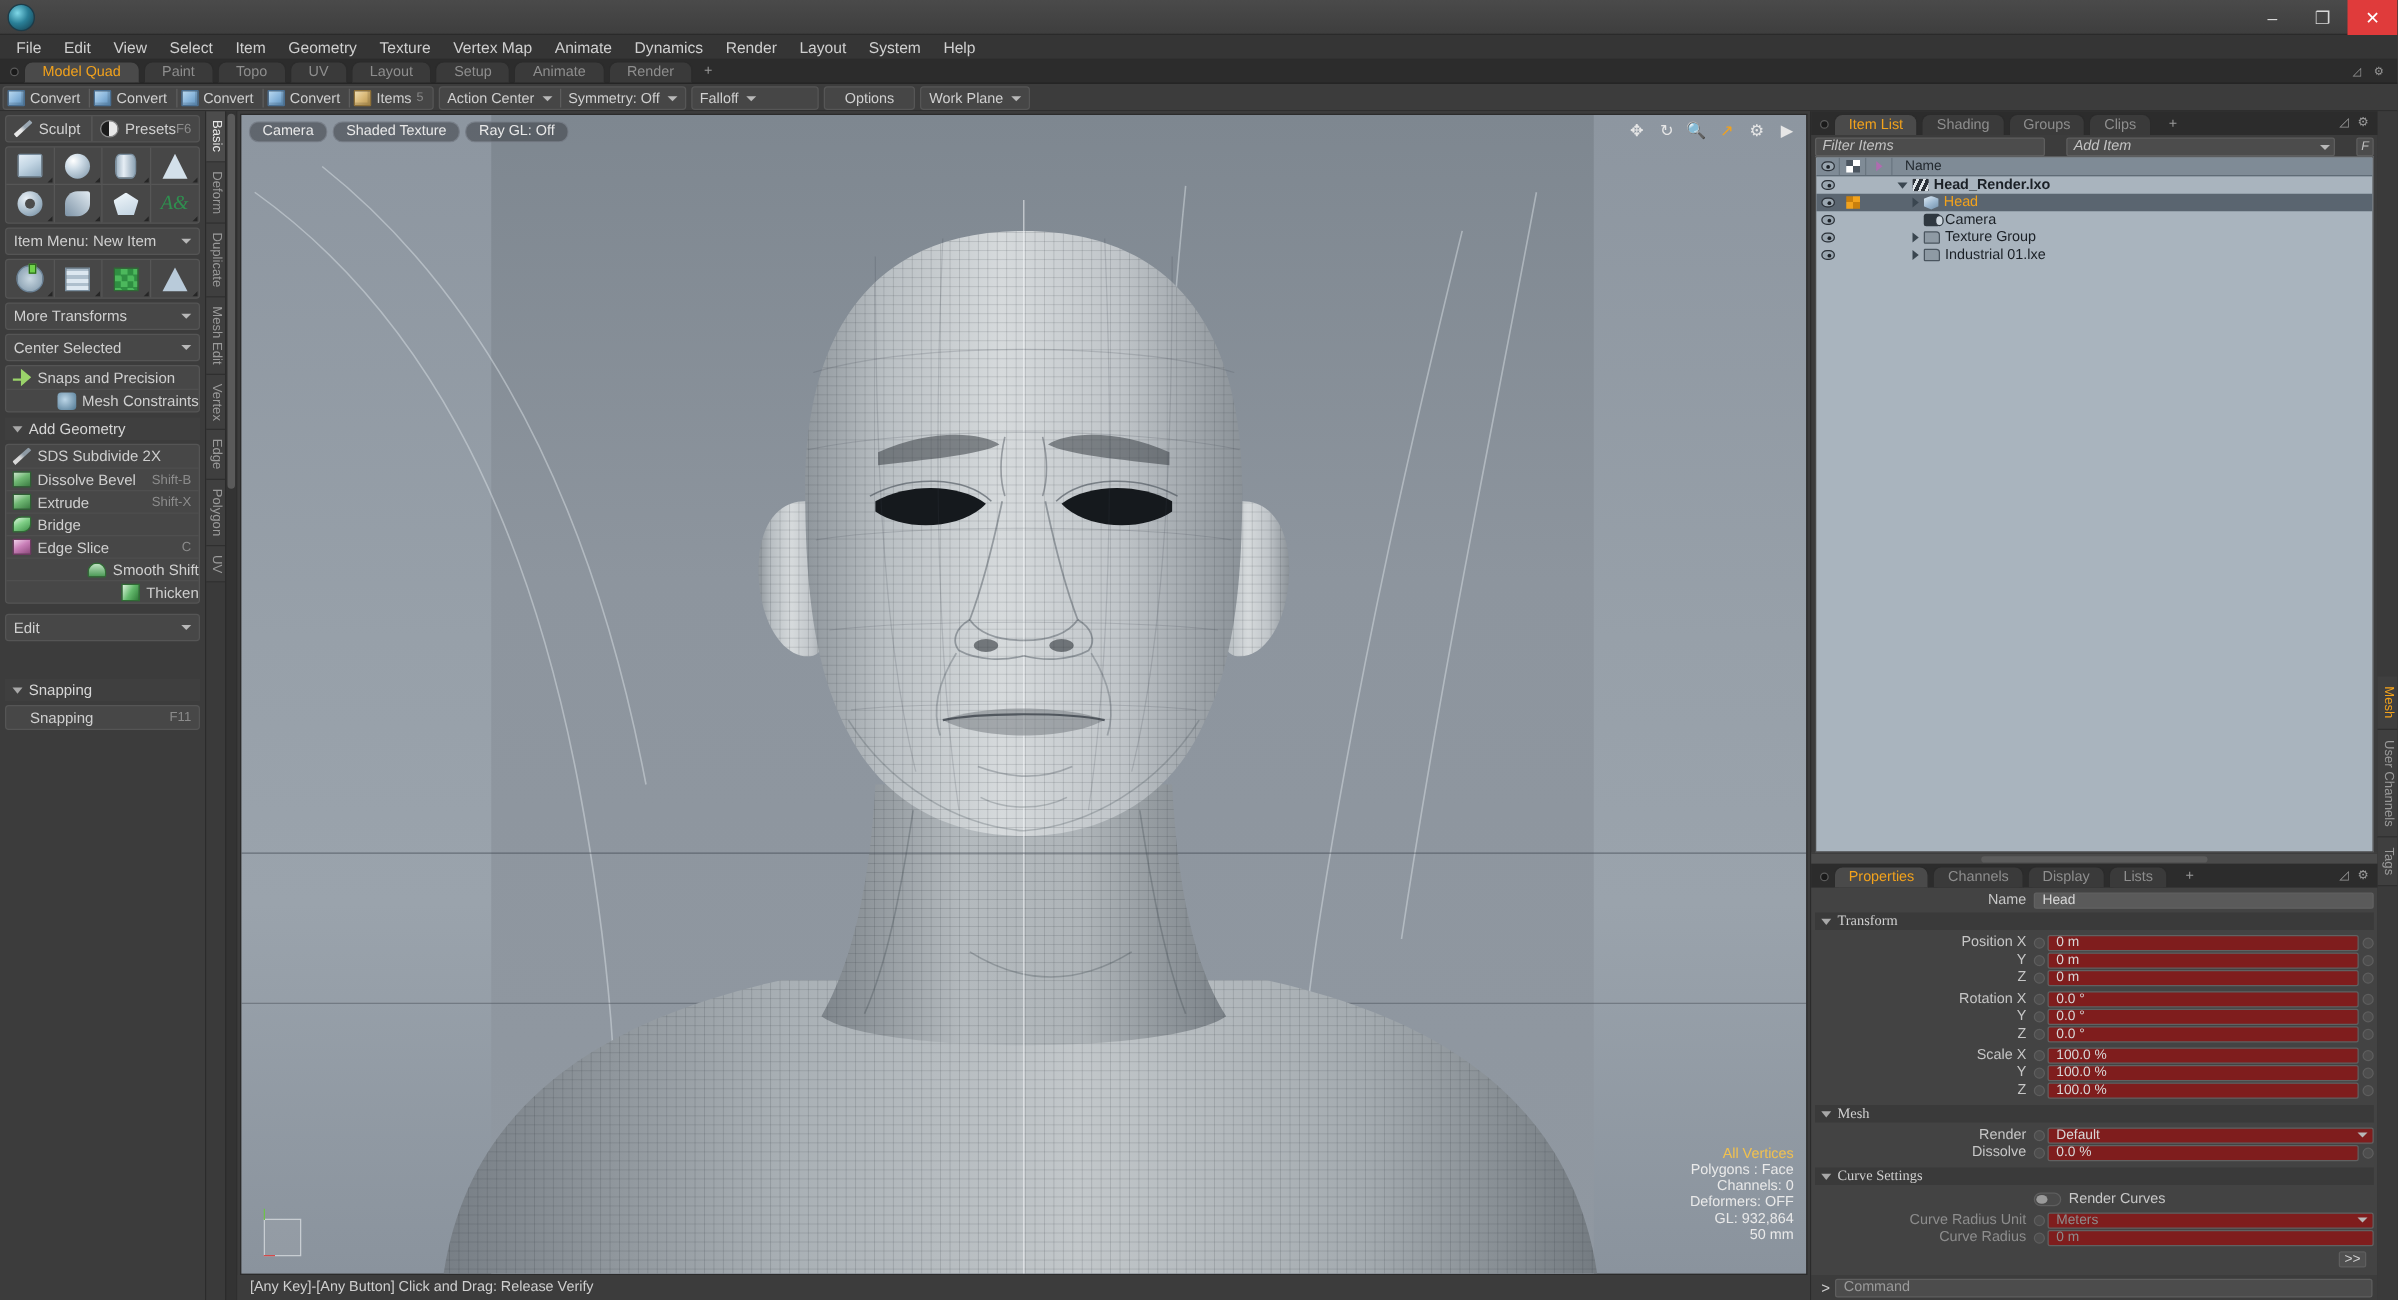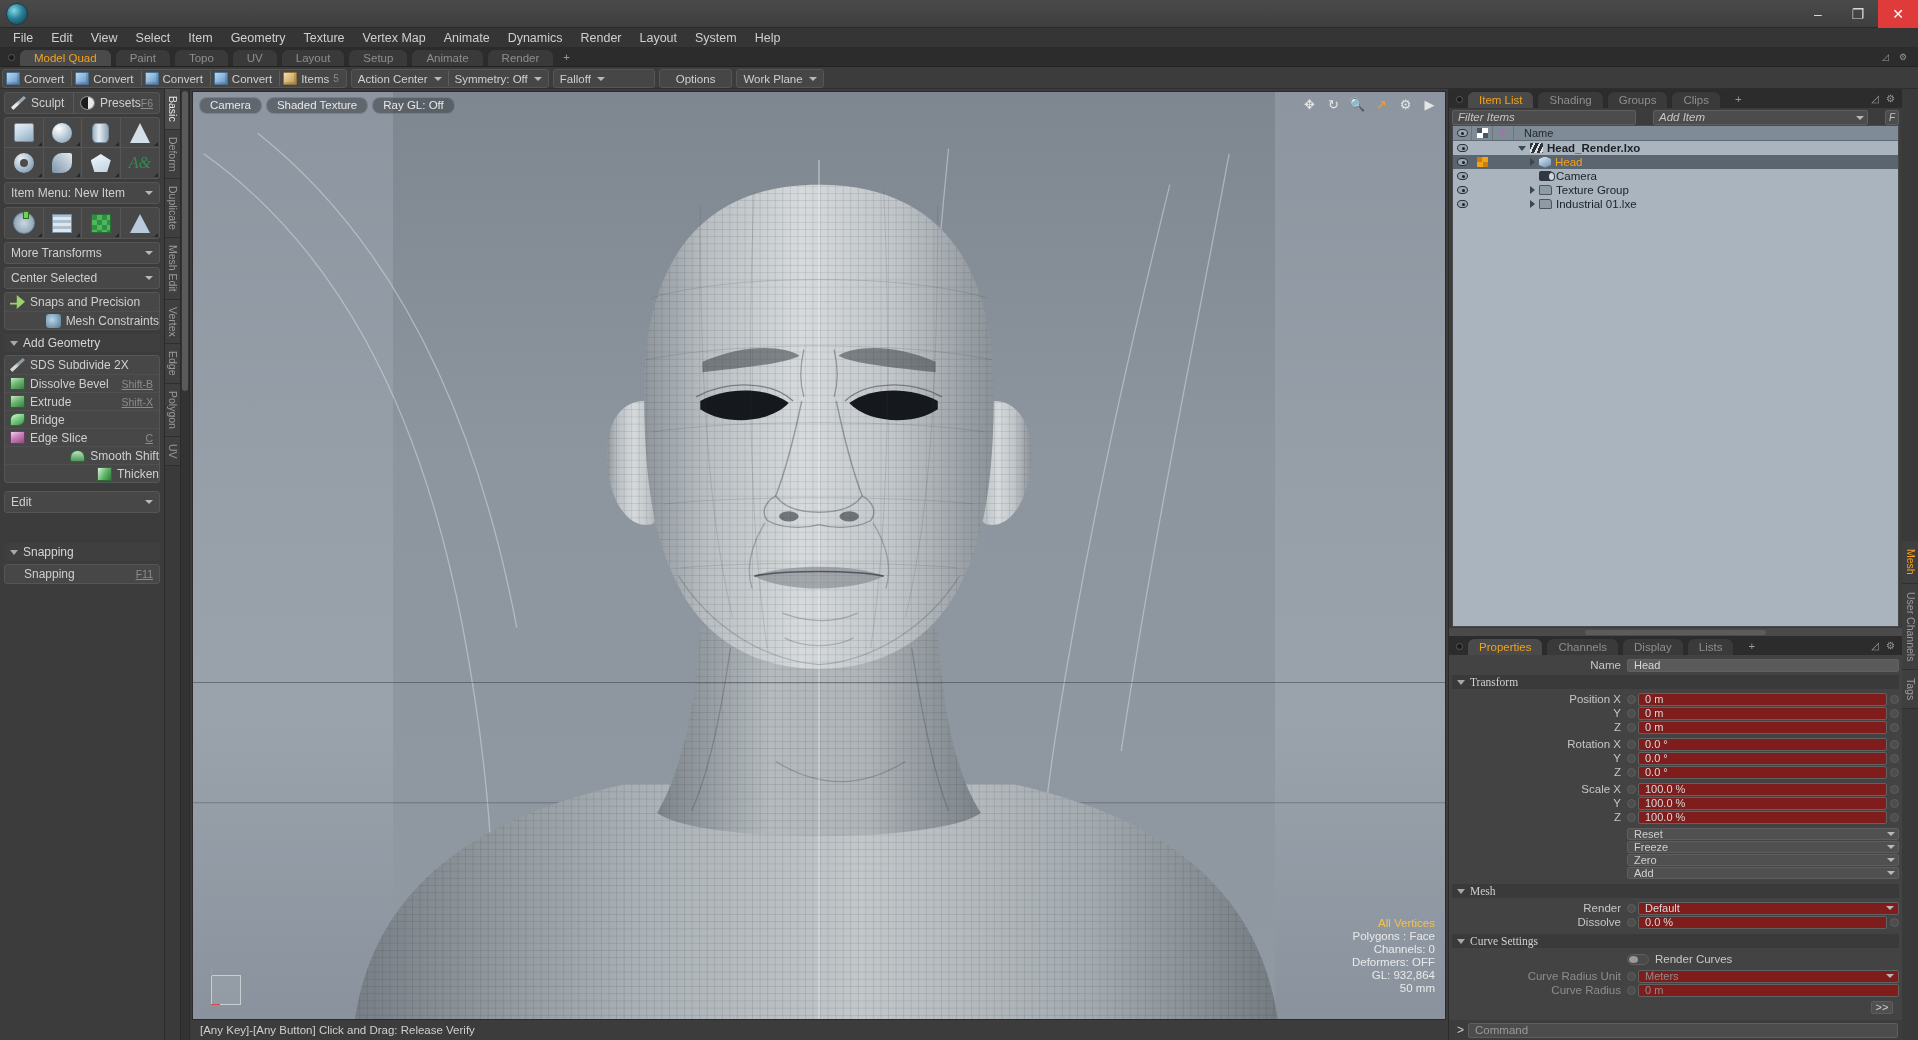--- a/index.html
+++ b/index.html
@@ -134,21 +134,21 @@
   .shape-tri { width: 0; height: 0; border-left: 10px solid transparent;
       border-right: 10px solid transparent; border-bottom: 19px solid #b9cbda; }
 
   .list-item { display: flex; align-items: center; height: 18px; padding-left: 5px;
       font-size: 12px; color: #cfcfcf; position: relative; }
   .list-item + .list-item { border-top: 1px solid #4f4f4f; justify-content: flex-end; }
   .sec-hdr { display: flex; align-items: center; height: 18px; padding-left: 6px;
       background: #3f3f3f; font-size: 12px; color: #d6d6d6; margin: 4px 4px 0 4px; }
   .tri-d { width: 0; height: 0; border-left: 4px solid transparent;
       border-right: 4px solid transparent; border-top: 5px solid #a8a8a8; margin-right: 5px; }
-  .item-hot { margin-left: auto; margin-right: 6px; font-size: 10.5px; color: #8c8c8c; text-decoration: underline; }
+  .item-hot { margin-left: auto; margin-right: 6px; font-size: 10.5px; color: #8c8c8c; }
 
   .ic-pencil { width:15px;height:14px;background:linear-gradient(45deg,#e8e8e8 40%,#9aa7b2 60%);
       transform: rotate(0deg); clip-path: polygon(0 80%,15% 100%,100% 15%,85% 0); }
   .ic-sphere-half { width:14px;height:14px;border-radius:50%;
       background: linear-gradient(90deg,#1c1c1c 50%, #e8e8e8 50%); border:1px solid #888; }
   .ic-snap { width:15px;height:14px; background:#9ad36a; clip-path: polygon(0 55%,45% 55%,45% 0,100% 48%,45% 100%,45% 68%,0 68%); }
   .ic-constraint { width:15px;height:14px; border-radius:3px;
       background: radial-gradient(circle at 40% 40%, #bcd6e8, #4e7691); }
   .ic-sds { width:15px;height:14px;background:linear-gradient(45deg,#d8d8d8 40%,#8e9aa4 60%);
       clip-path: polygon(0 80%,15% 100%,100% 15%,85% 0); }
@@ -950,38 +950,20 @@
               <div class="pfield">100.0 %</div>
               <span class="pend"></span>
             </div>
             <div class="prow">
               <div class="plabel">Z</div>
               <span class="pdot"></span>
               <div class="pfield">100.0 %</div>
               <span class="pend"></span>
             </div>
 
-            <div style="margin-left:175px; margin-top:4px;">
-              <div class="pbtn">
-                <span>Reset</span>
-                <span class="caret"></span>
-              </div>
-              <div class="pbtn">
-                <span>Freeze</span>
-                <span class="caret"></span>
-              </div>
-              <div class="pbtn">
-                <span>Zero</span>
-                <span class="caret"></span>
-              </div>
-              <div class="pbtn">
-                <span>Add</span>
-                <span class="caret"></span>
-              </div>
-            </div>
 
             <div class="psec" style="margin-top:5px;">
               <span class="tri-d"></span>
               <span>Mesh</span>
             </div>
 
             <div class="prow" style="margin-top:3px;">
               <div class="plabel">Render</div>
               <span class="pdot"></span>
               <div class="pfield">

